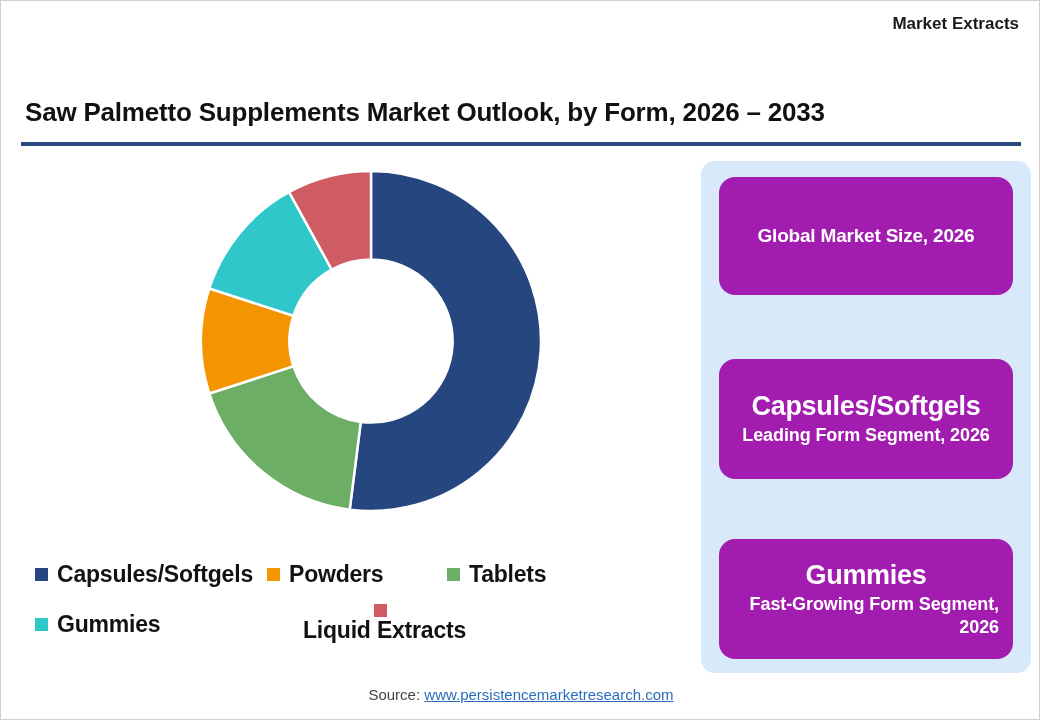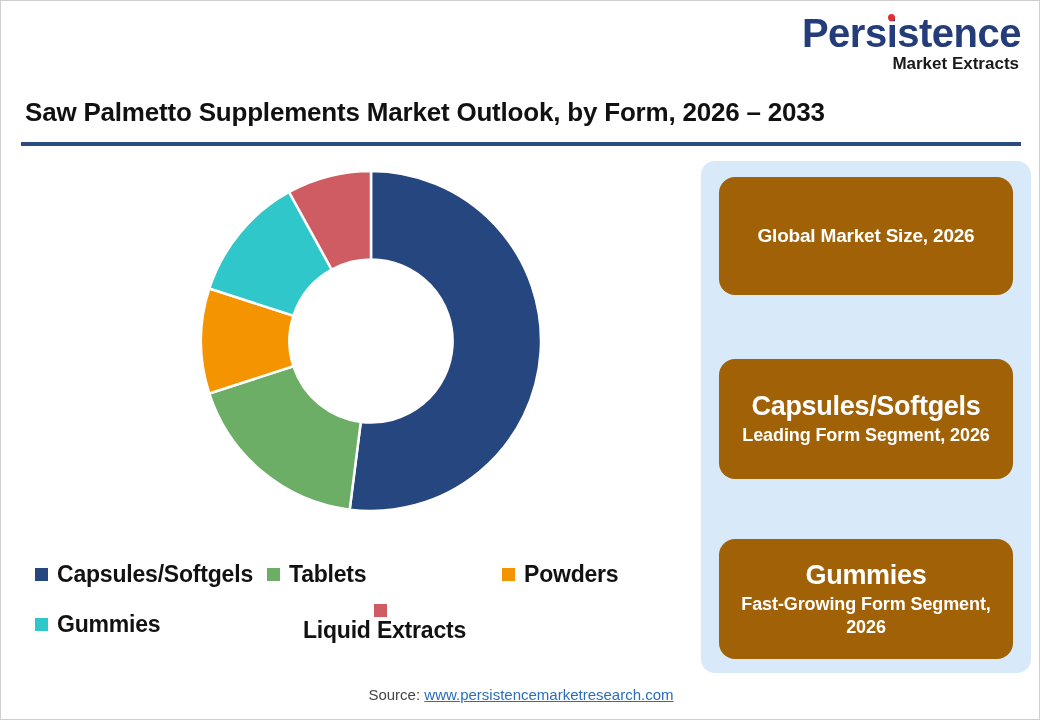--- a/index.html
+++ b/index.html
@@ -141,21 +141,21 @@
     top: 160px;
     width: 330px;
     height: 512px;
     background: #d8eaf9;
     border-radius: 14px;
   }
   .card {
     position: absolute;
     left: 18px;
     width: 294px;
-    background: #a16207;
+    background: #a21caf;
     border-radius: 16px;
     color: #ffffff;
     text-align: center;
     box-sizing: border-box;
     display: flex;
     flex-direction: column;
     align-items: center;
     justify-content: center;
   }
   .card-1 { top: 16px;  height: 118px; }
@@ -185,20 +185,21 @@
     letter-spacing: -0.3px;
   }
   .card-sub {
     font-family: "Liberation Sans", sans-serif;
     font-weight: bold;
     font-size: 18px;
     line-height: 1.25;
     letter-spacing: -0.1px;
     padding: 0 14px;
     margin-top: 2px;
+    text-align: right;
   }
 
   
   .source {
     position: absolute;
     left: 0;
     top: 685px;
     width: 1040px;
     text-align: center;
     font-family: "Liberation Sans", sans-serif;
@@ -209,24 +210,20 @@
     color: #2a6ebb;
     text-decoration: underline;
   }
 </style>
 </head>
 <body>
 
 <div class="page">
 
   <div class="logo">
-    <div class="logo-main">
-      <span>Persistence</span>
-      <span class="logo-dot"></span>
-    </div>
     <span class="logo-sub">Market Extracts</span>
   </div>
 
   <div class="title">Saw Palmetto Supplements Market Outlook, by Form, 2026 – 2033</div>
   <div class="title-rule"></div>
 
   <div class="chart-area">
     <div class="donut-wrap">
       <svg class="donut-svg" viewBox="0 0 344 344" width="344" height="344">
         <g id="donut-slices">
@@ -239,27 +236,27 @@
       </svg>
     </div>
   </div>
 
   <div class="legend">
     <div class="legend-row">
       <div class="legend-item i0">
         <span class="legend-swatch" style="background: rgb(38, 70, 127);"></span>
         <span class="legend-label">Capsules/Softgels</span>
       </div>
+      <div class="legend-item i2">
+        <span class="legend-swatch" style="background: rgb(244, 148, 0);"></span>
+        <span class="legend-label">Powders</span>
+      </div>
       <div class="legend-item i1">
         <span class="legend-swatch" style="background: rgb(108, 174, 101);"></span>
         <span class="legend-label">Tablets</span>
-      </div>
-      <div class="legend-item i2">
-        <span class="legend-swatch" style="background: rgb(244, 148, 0);"></span>
-        <span class="legend-label">Powders</span>
       </div>
     </div>
     <div class="legend-row">
       <div class="legend-item i3">
         <span class="legend-swatch" style="background: rgb(47, 199, 201);"></span>
         <span class="legend-label">Gummies</span>
       </div>
       <div class="legend-item i4">
         <span class="legend-swatch" style="background: rgb(206, 92, 98);"></span>
         <span class="legend-label">Liquid Extracts</span>

